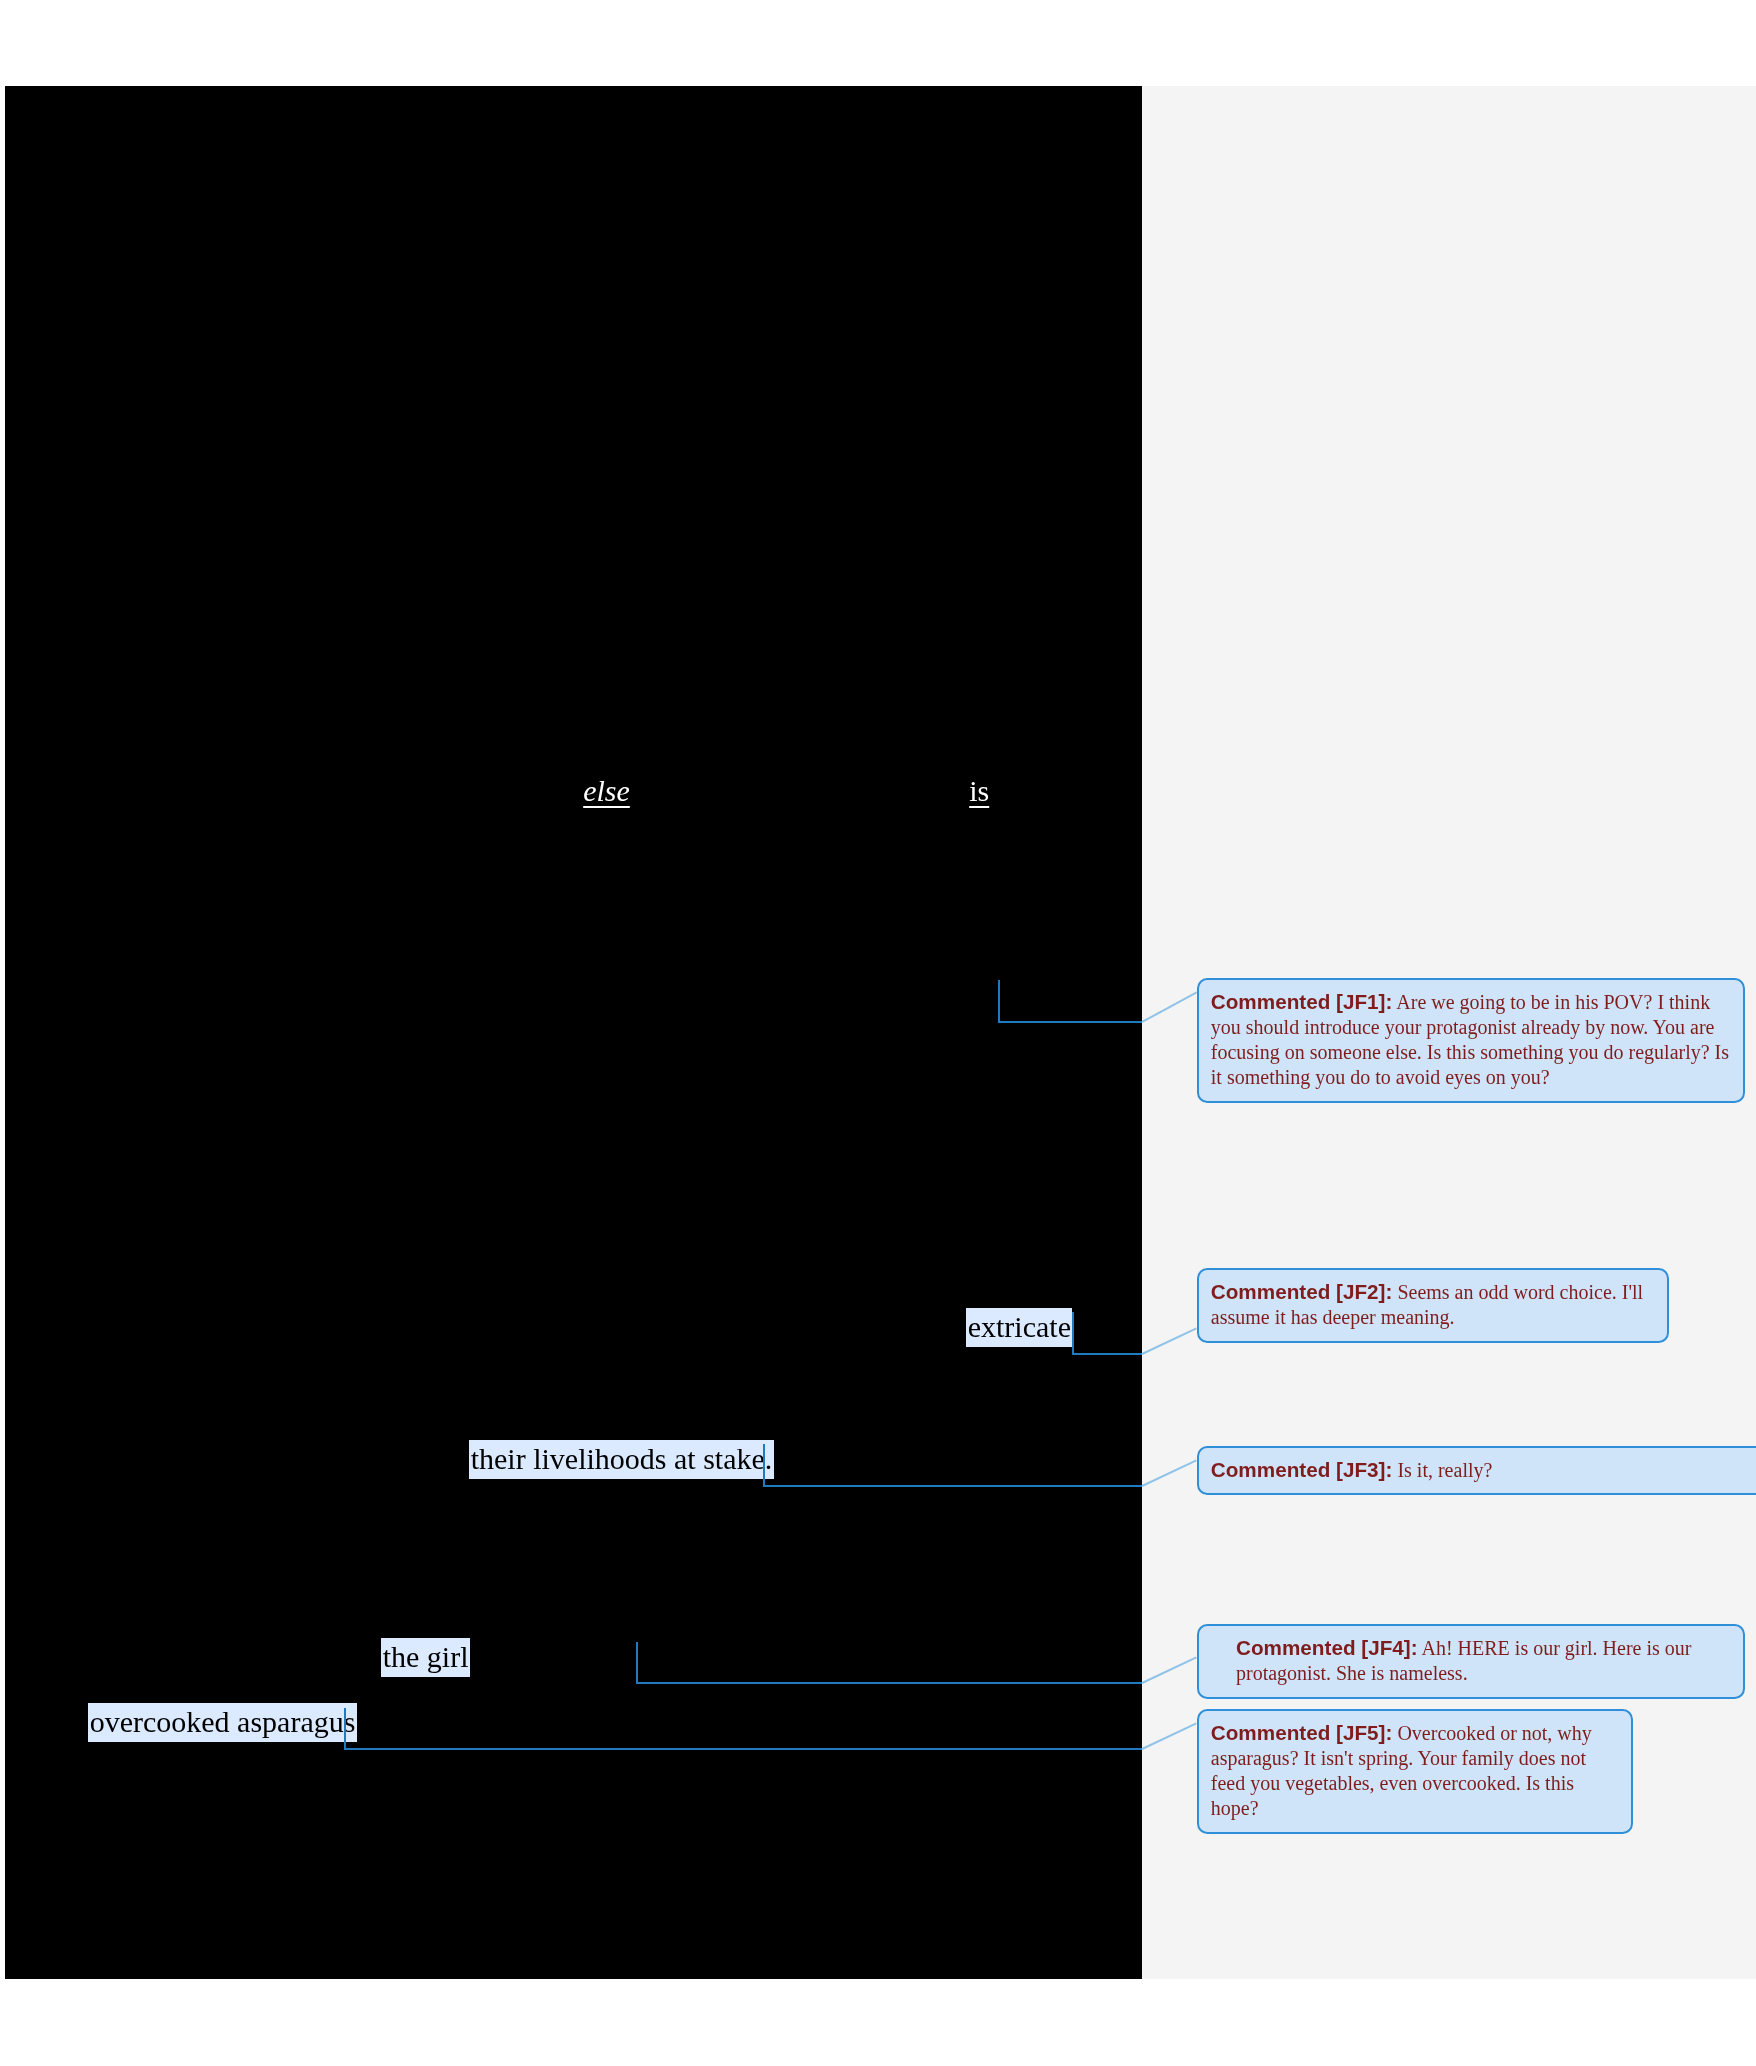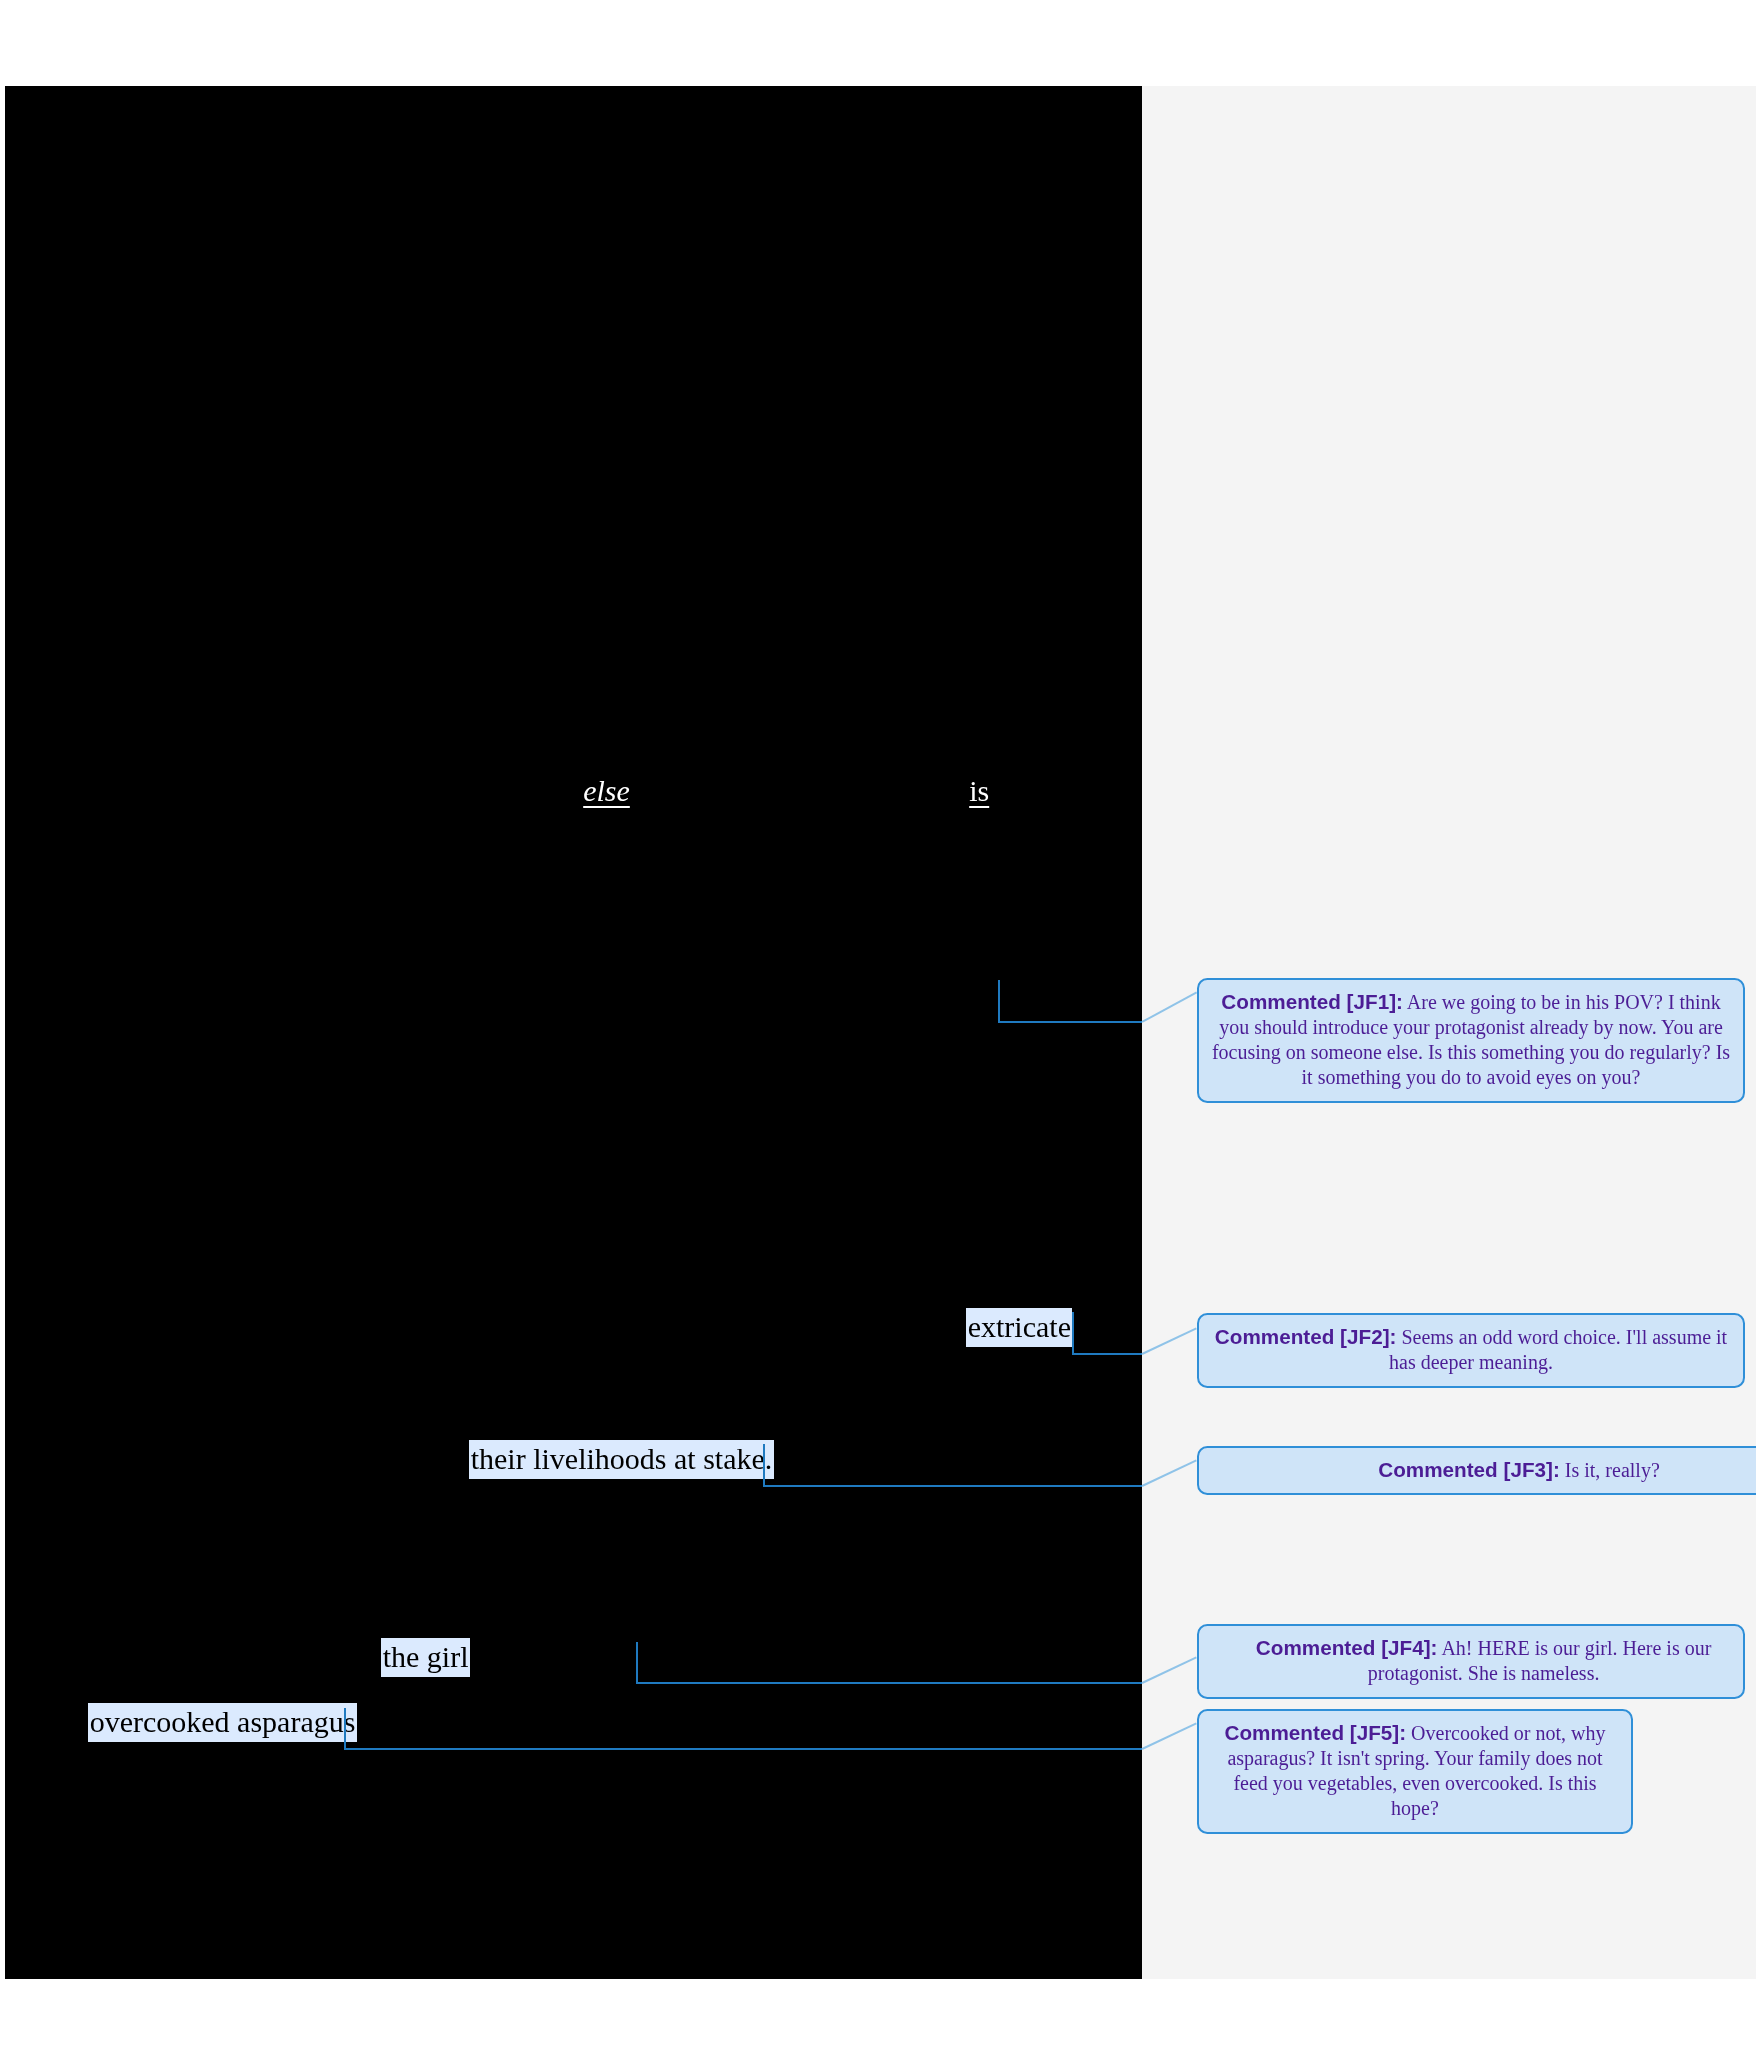--- a/index.html
+++ b/index.html
@@ -89,24 +89,23 @@
     transform-origin:0 50%;
   }
 
   
   .comment-box {
     position:absolute;
     background:#cfe4f8;
     border:2.2px solid #2f8fd8;
     border-radius:10.3px;
     padding:8.9px 11.8px 10.3px 11.8px;
-    color:#4c1d95;
+    color:#7f1d1d;
     font-size:20px;
     line-height:1.26;
-    text-align:center;
   }
   .comment-box .tag {
     font-family:"Liberation Sans", sans-serif;
     font-weight:bold;
     font-size:20.7px;
   }
   .comment-box .body { font-family:"Liberation Serif", serif; }
 </style>
 </head>
 <body>
@@ -139,20 +138,20 @@
       <div class="anchor-bar" style="left: 636px; top: 1642px; height: 41px;"></div>
       <div class="leader-h" style="left: 636px; top: 1682px; width: 506px;"></div>
       <div class="leader-diag" style="left: 1142px; top: 1682px; width: 60px; transform: rotate(-25.3129deg);"></div>
       <div class="anchor-bar" style="left: 344px; top: 1708px; height: 41px;"></div>
       <div class="leader-h" style="left: 344px; top: 1748px; width: 798px;"></div>
       <div class="leader-diag" style="left: 1142px; top: 1748px; width: 60px; transform: rotate(-25.3129deg);"></div>
     </div>
 
   <div id="comment-layer">
       <div class="comment-box" style="left: 1197px; top: 978px; width: 548px;"><span class="tag">Commented [JF1]:</span> <span class="body">Are we going to be in his POV? I think you should introduce your protagonist already by now. You are focusing on someone else. Is this something you do regularly? Is it something you do to avoid eyes on you?</span></div>
-      <div class="comment-box" style="left: 1197px; top: 1313px; width: 548px;"><span class="tag">Commented [JF2]:</span> <span class="body">Seems an odd word choice. I'll assume it has deeper meaning.</span></div>
+      <div class="comment-box" style="left: 1197px; top: 1268px; width: 472px;"><span class="tag">Commented [JF2]:</span> <span class="body">Seems an odd word choice. I'll assume it has deeper meaning.</span></div>
       <div class="comment-box" style="left: 1197px; top: 1446px; width: 644px;"><span class="tag">Commented [JF3]:</span> <span class="body">Is it, really?</span></div>
       <div class="comment-box" style="left: 1197px; top: 1624px; width: 548px; padding-left: 37px;"><span class="tag">Commented [JF4]:</span> <span class="body">Ah! HERE is our girl. Here is our protagonist. She is nameless.</span></div>
       <div class="comment-box" style="left: 1197px; top: 1709px; width: 436px;"><span class="tag">Commented [JF5]:</span> <span class="body">Overcooked or not, why asparagus? It isn't spring. Your family does not feed you vegetables, even overcooked. Is this hope?</span></div>
     </div>
 
 </div>
 
 
 </body></html>

